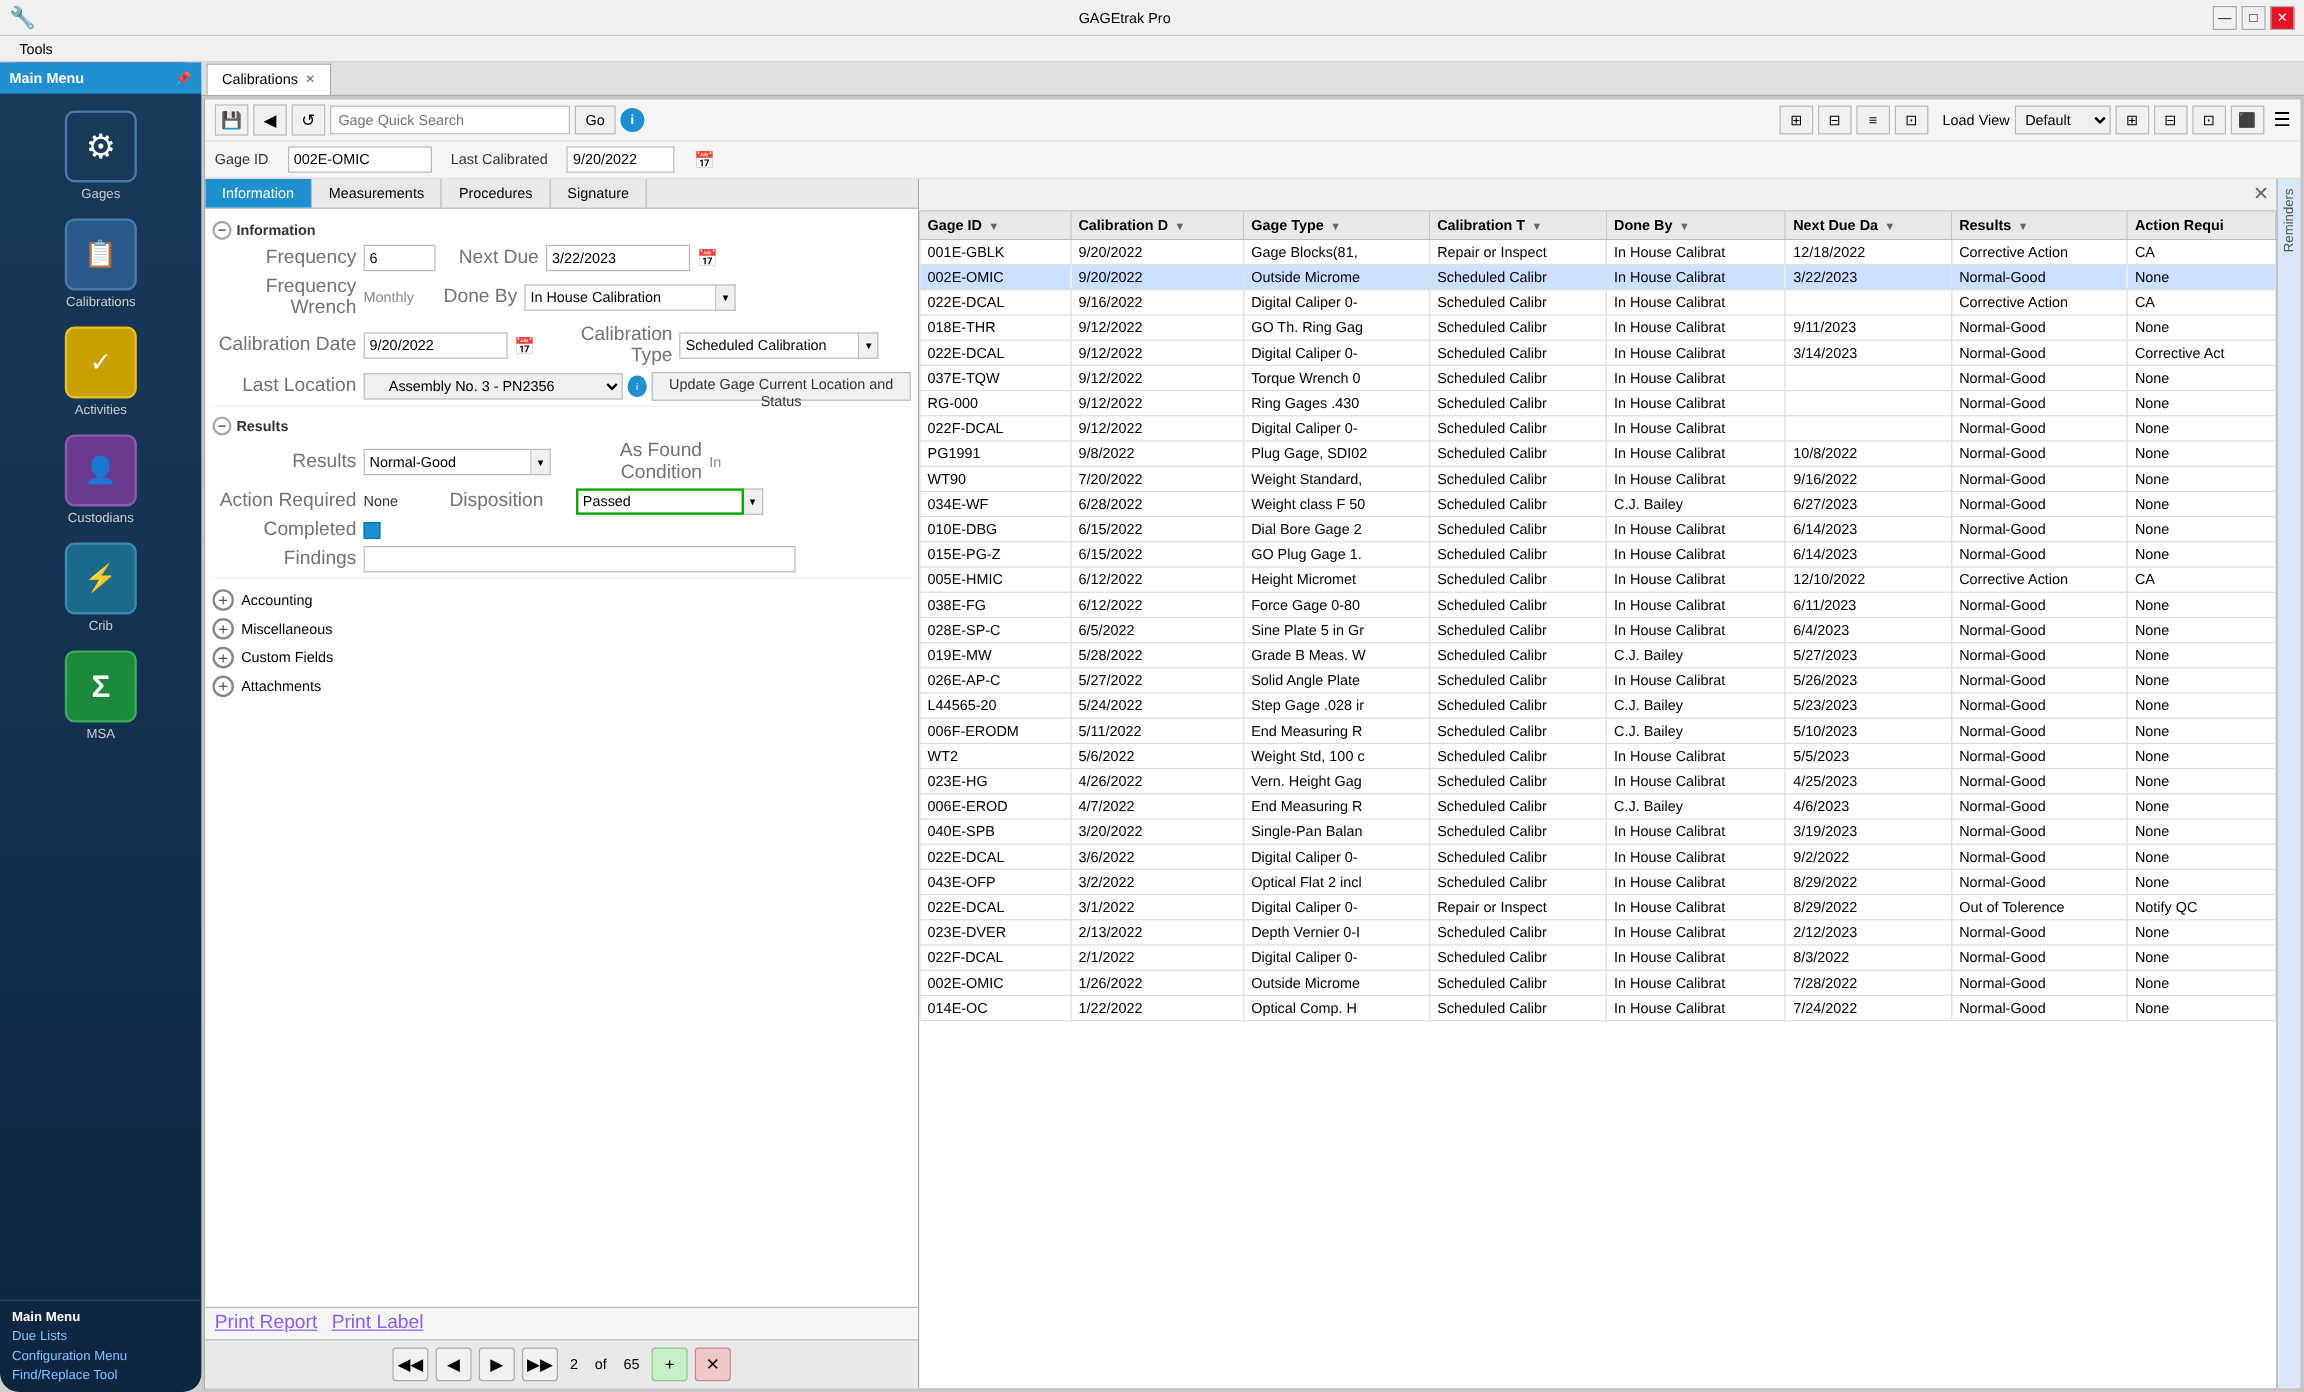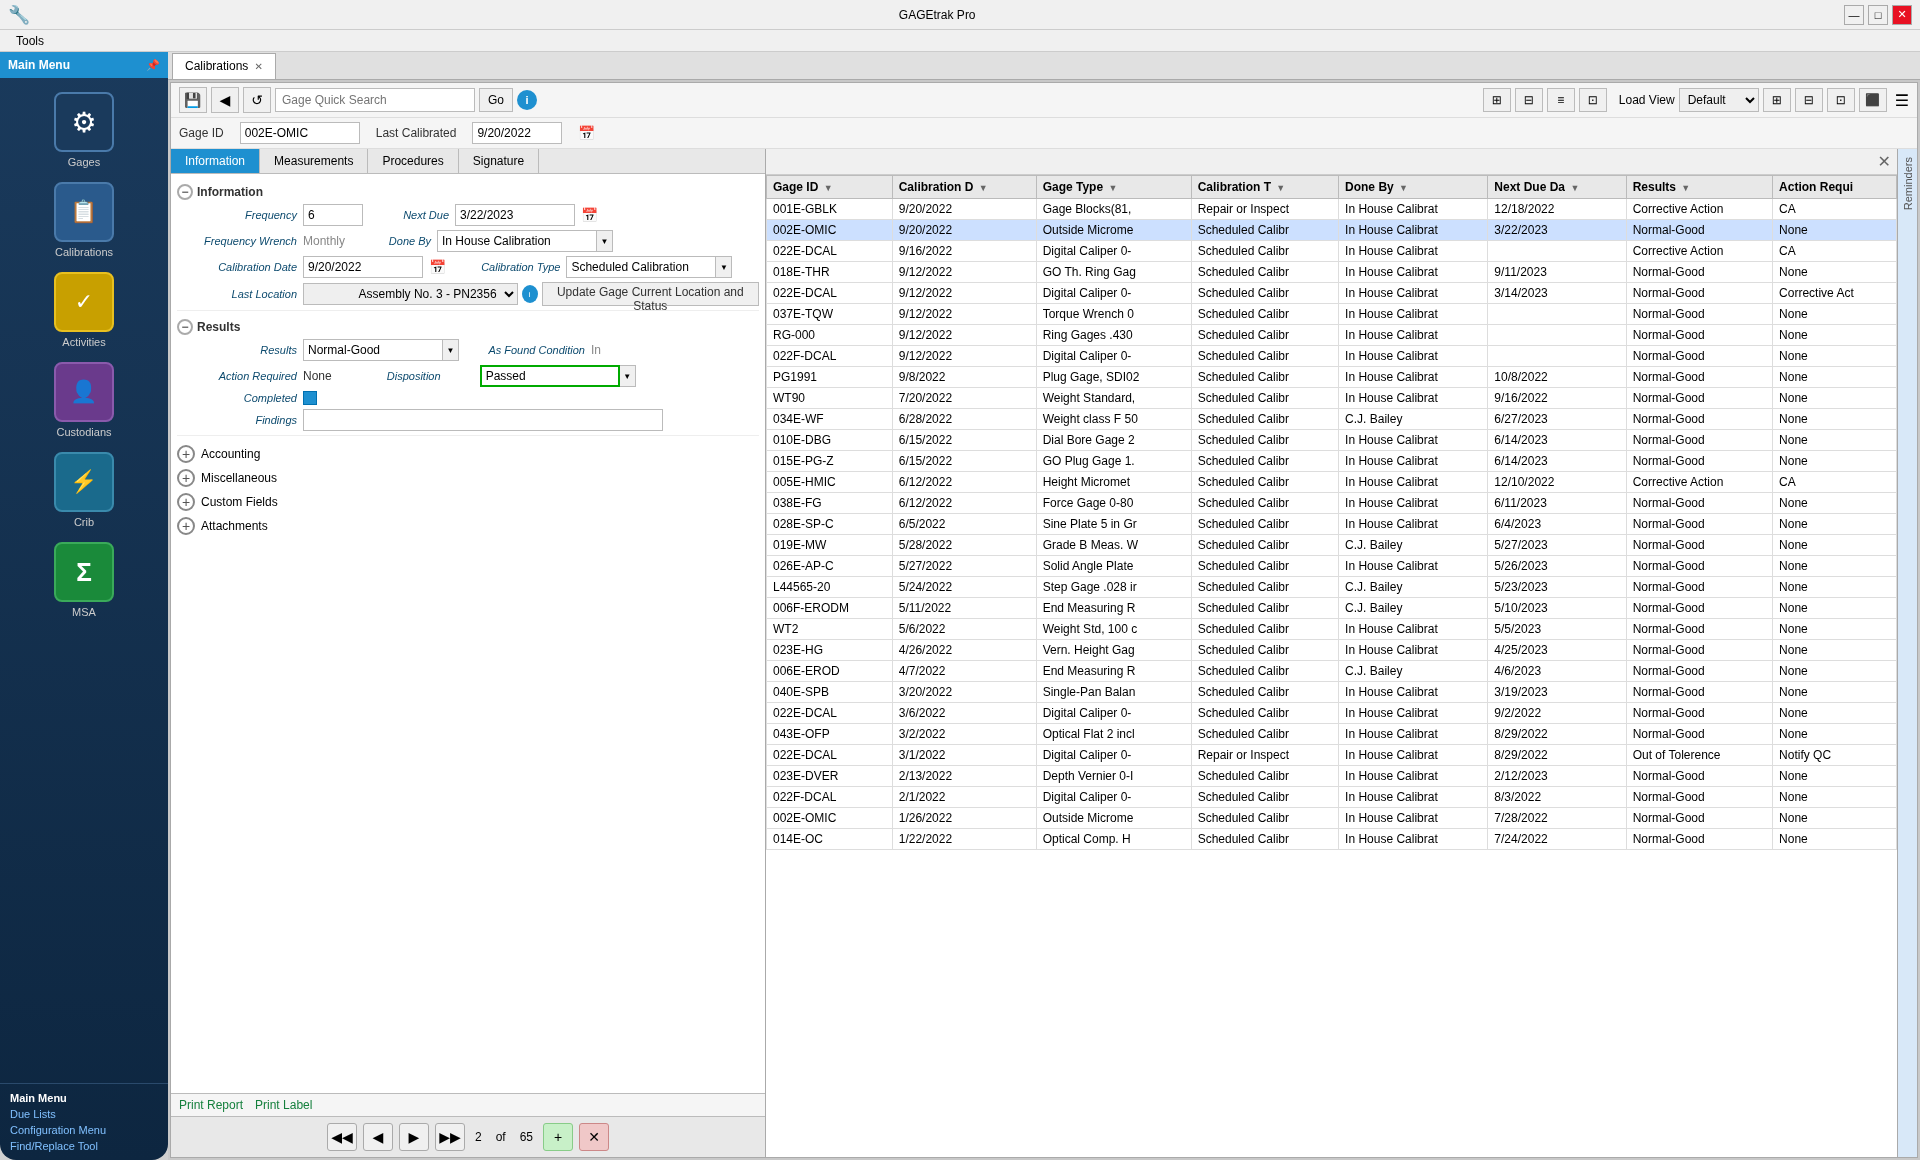--- a/index.html
+++ b/index.html
@@ -246,25 +246,24 @@
     }
 
     .form-row {
       display: flex;
       align-items: center;
       margin-bottom: 4px;
       gap: 6px;
     }
     .form-label {
       width: 120px;
-      font-size: 11px;
-      color: #0c4a6e;
+      font-size: 16px;
+      color: #737373;
       text-align: right;
       flex-shrink: 0;
-      font-style: italic;
     }
     .form-value {
       font-size: 12px;
       color: #333;
     }
     .form-input {
       border: 1px solid #bbb; padding: 2px 4px; height: 22px; font-size: 12px;
     }
     .form-input.medium { width: 120px; }
     .dropdown-field {
@@ -295,21 +294,21 @@
     
     .bottom-bar {
       display: flex;
       align-items: center;
       justify-content: space-between;
       padding: 4px 8px;
       border-top: 1px solid #bbb;
       background: #f5f5f5;
     }
     .print-links { display: flex; gap: 12px; }
-    .print-link { color: #15803d; cursor: pointer; font-size: 12px; }
+    .print-link { color: #8b5cf6; text-decoration: underline; cursor: pointer; font-size: 16px; }
 
     
     .nav-bar {
       display: flex;
       align-items: center;
       justify-content: center;
       padding: 6px;
       background: #e8e8e8;
       border-top: 1px solid #bbb;
       gap: 6px;
@@ -388,21 +387,21 @@
       border-bottom: 1px solid #ccc;
       gap: 4px;
       position: relative;
     }
     .grid-close { margin-left: auto; cursor: pointer; font-size: 16px; color: #666; }
 
     .location-row {
       display: flex; align-items: center; gap: 4px;
     }
     .location-select {
-      border: 1px solid #bbb; padding: 2px 4px; height: 22px; font-size: 12px; width: 240px; text-align: right;
+      border: 1px solid #bbb; padding: 2px 16px; height: 22px; font-size: 12px; width: 240px;
     }
     .update-btn {
       border: 1px solid #bbb; background: #f0f0f0; padding: 2px 8px; height: 24px;
       cursor: pointer; font-size: 12px; color: #333;
     }
   </style>
 </head>
 <body>
 
 <div class="title-bar">

